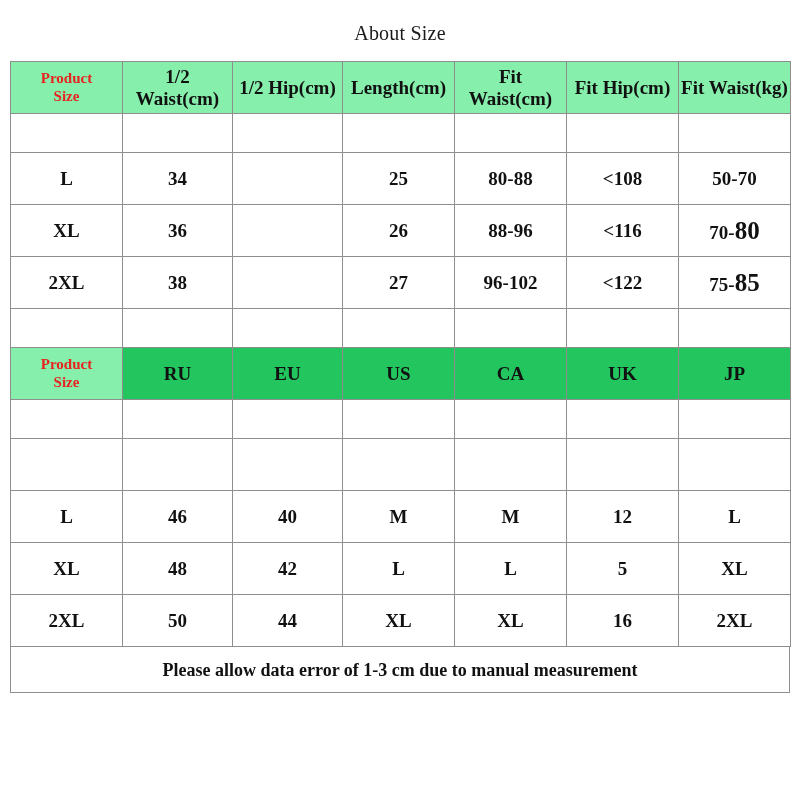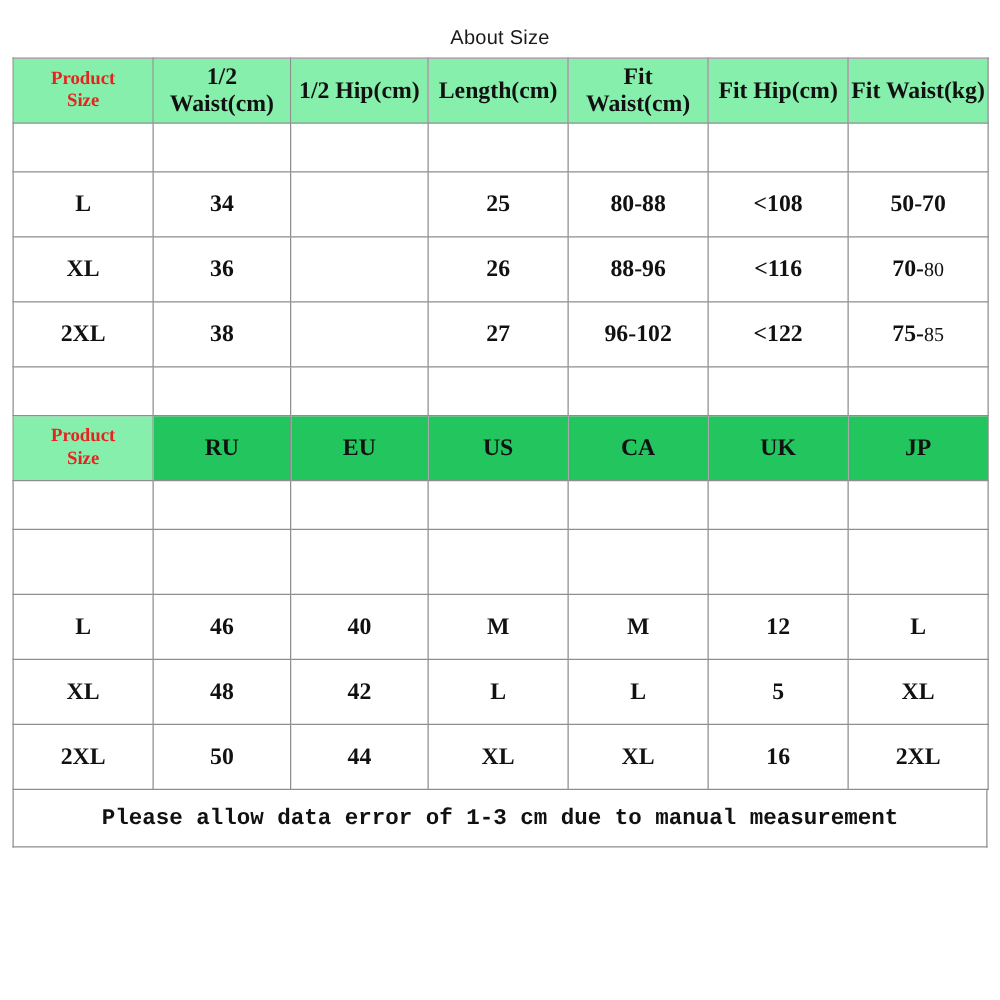--- a/index.html
+++ b/index.html
@@ -16,24 +16,24 @@
   }
   .page {
     position: relative;
     width: 800px;
     height: 800px;
     box-sizing: border-box;
     padding: 0 10px;
   }
   .title {
     text-align: center;
-    font-family: Liberation Sans, sans-serif;
-    font-size: 16px;
+    font-family: Liberation Serif, serif;
+    font-size: 20px;
     color: #1a1a1a;
-    padding: 22px 0 6px 0;
+    padding: 22px 0 16px 0;
     letter-spacing: 0.2px;
   }
   table.size-table {
     width: 780px;
     border-collapse: collapse;
     table-layout: fixed;
   }
   table.size-table td {
     border: 1px solid #8e8e8e;
     text-align: center;
@@ -89,32 +89,32 @@
   }
   td.val {
     font-size: 21px;
   }
   .footer-note {
     width: 780px;
     box-sizing: border-box;
     border: 1px solid #8e8e8e;
     border-top: none;
     text-align: center;
-    font-family: Liberation Mono, monospace;
+    font-family: Liberation Serif, serif;
     font-size: 18px;
     font-weight: bold;
     color: #111111;
     height: 46px;
     line-height: 46px;
     white-space: nowrap;
     overflow: hidden;
   }
   .mixed-num .big {
-    font-size: 16px;
-    font-weight: normal;
+    font-size: 25px;
+    font-weight: bold;
   }
 </style>
 </head>
 <body>
 
 <div class="page">
 
   <div class="title">About Size</div>
 
   <table class="size-table">

